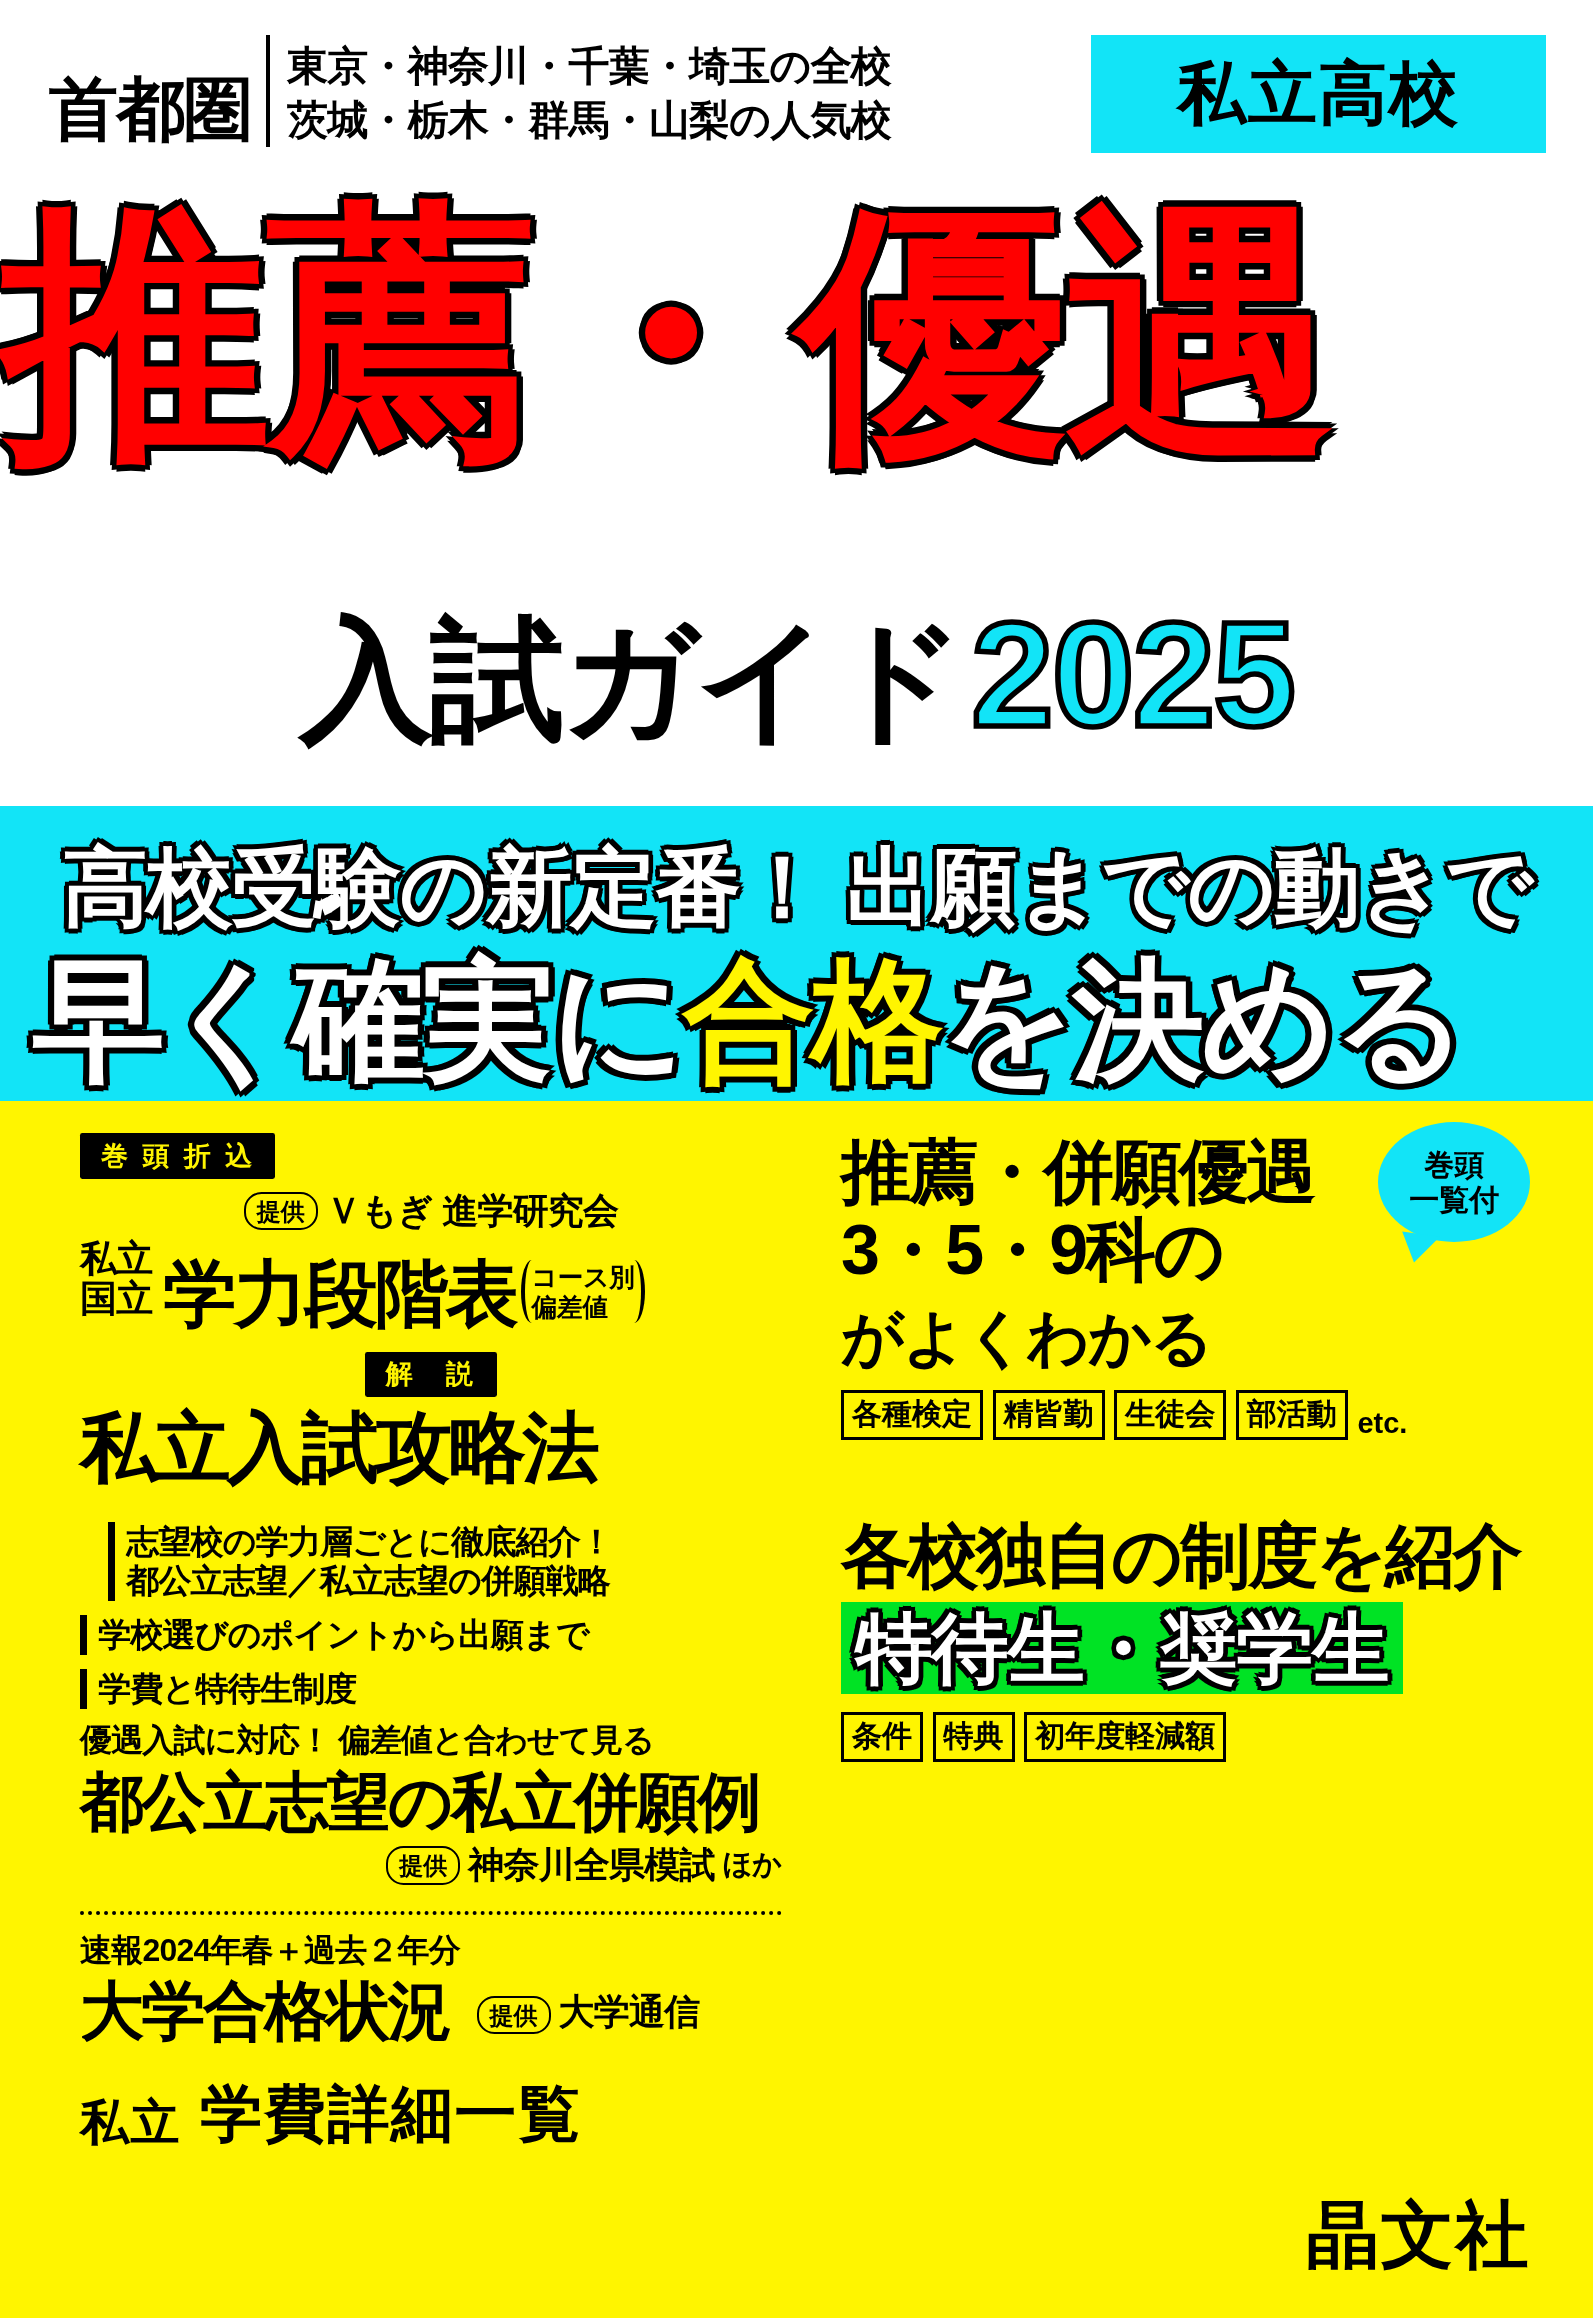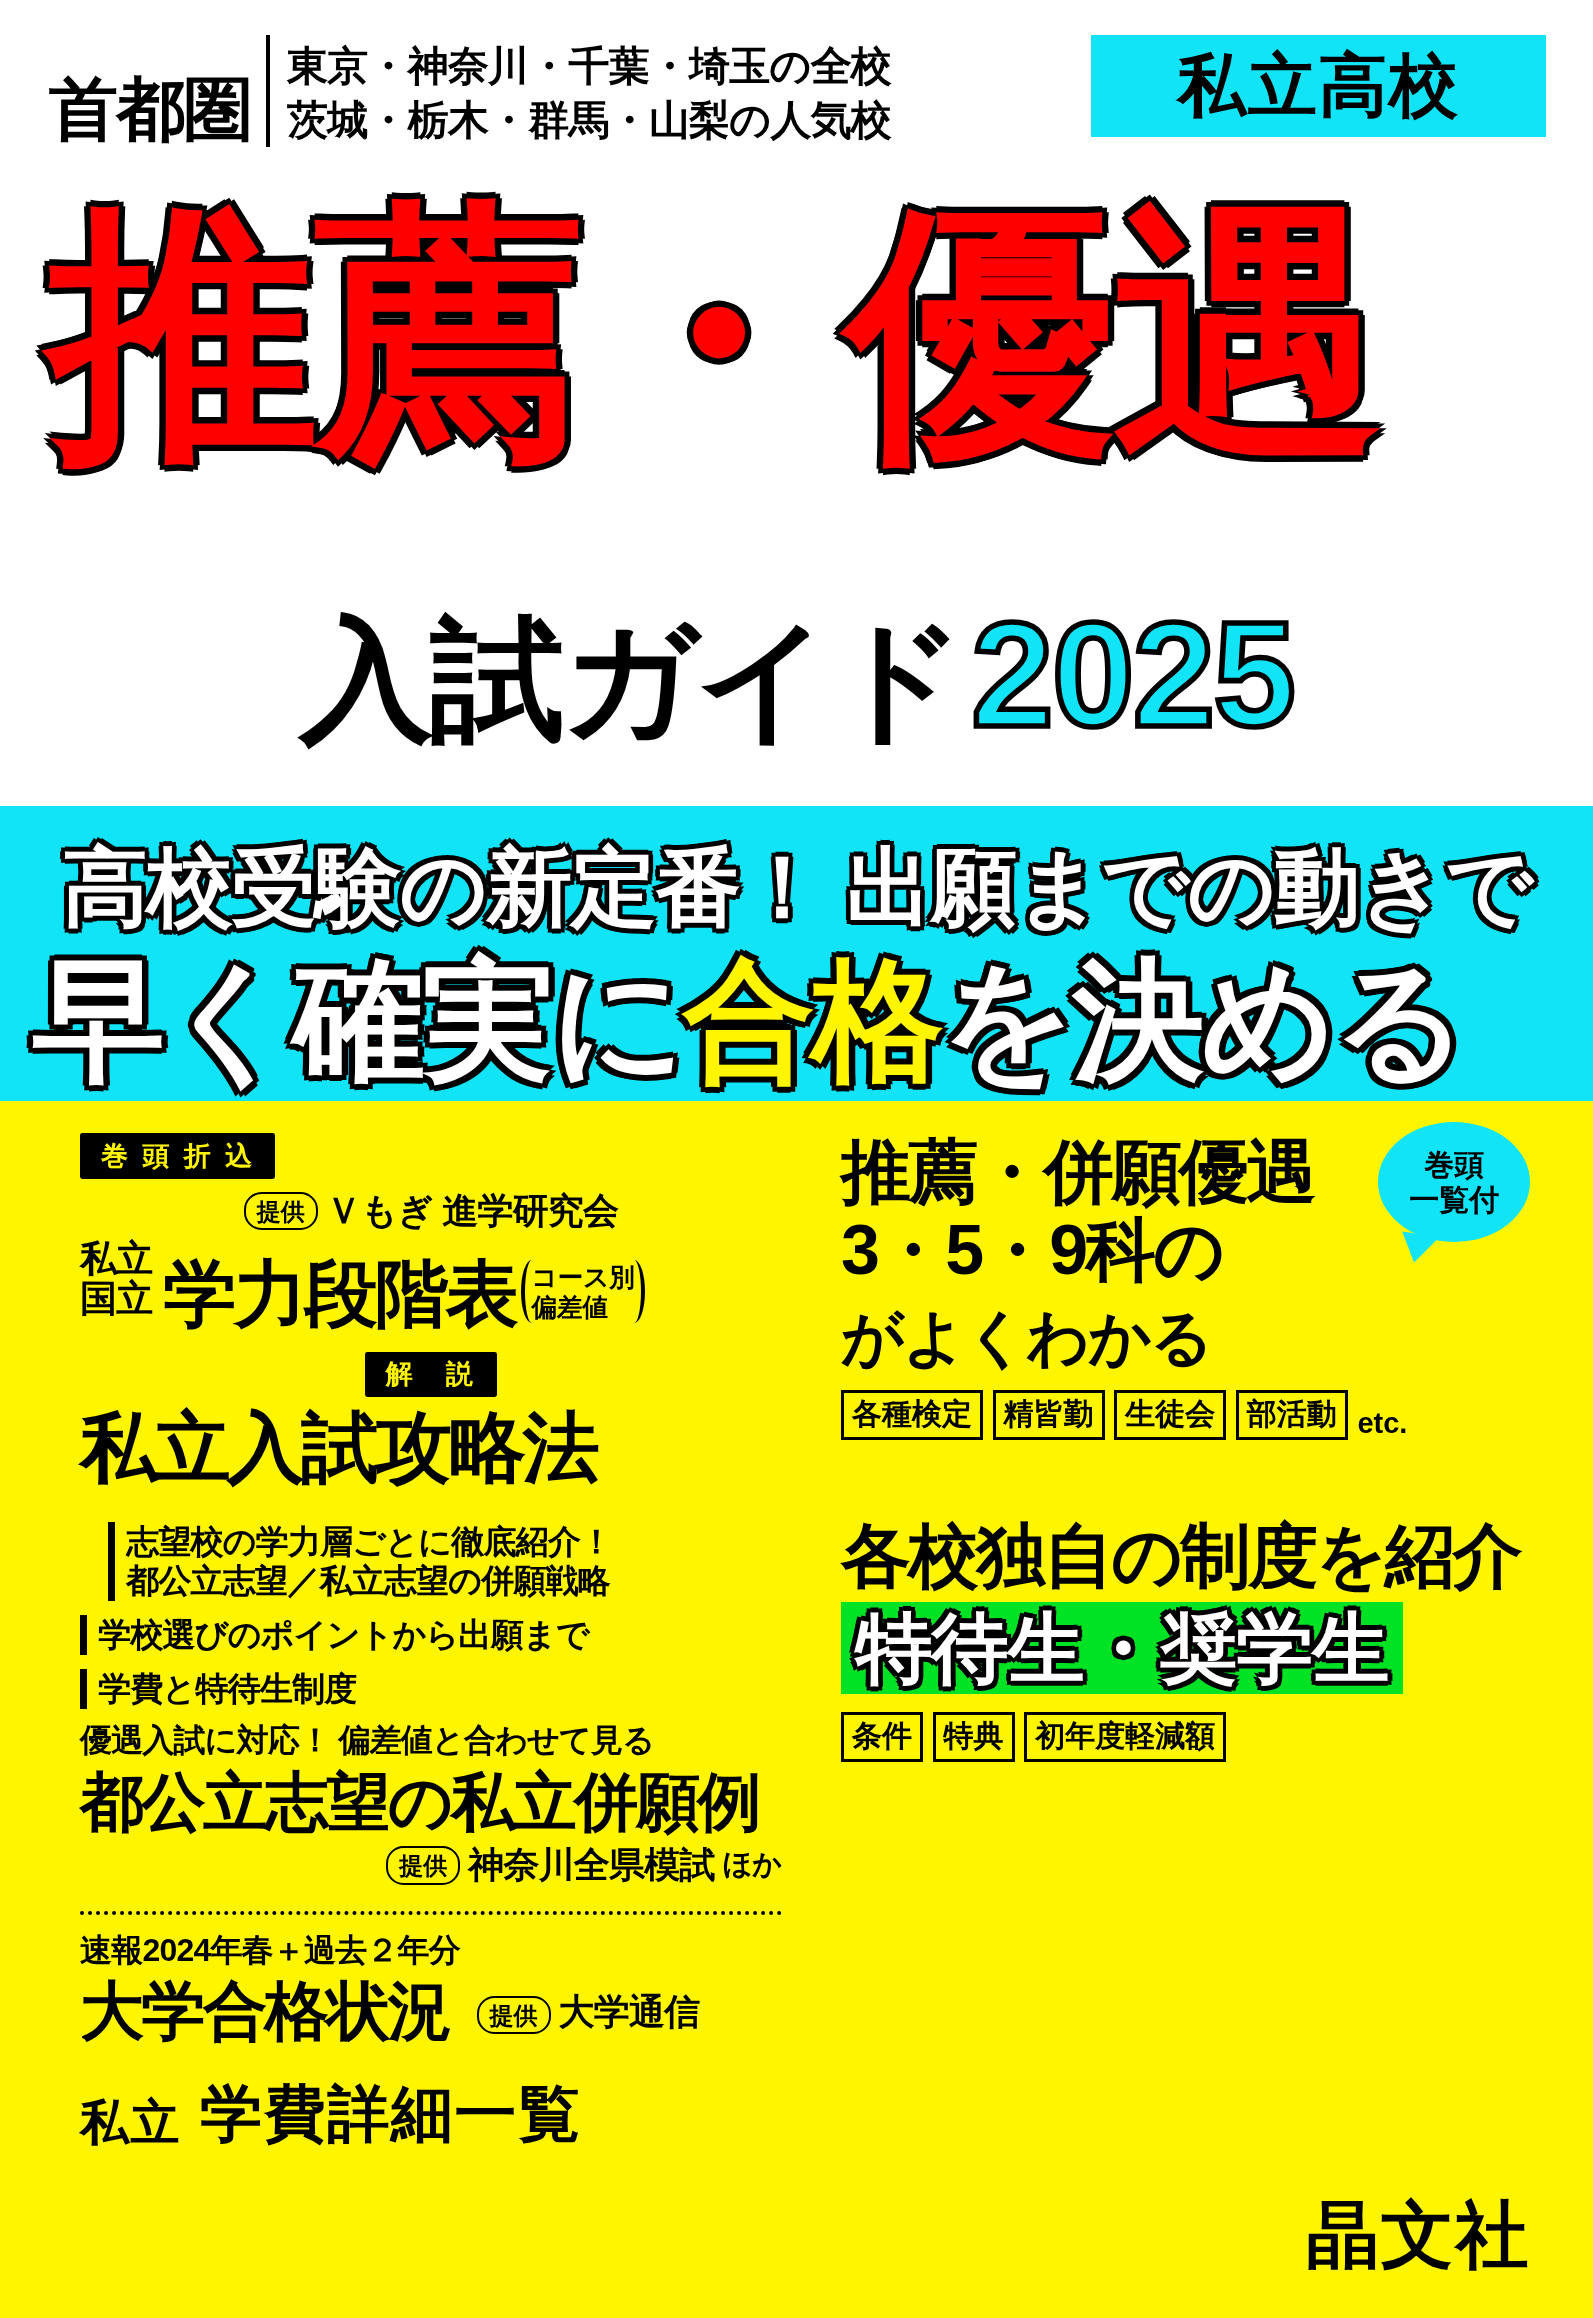--- a/index.html
+++ b/index.html
@@ -17,35 +17,34 @@
 
   .hdr-row{position:absolute;left:49px;top:30px;display:flex;align-items:flex-end;}
   .hdr-region{
     font-size:69px;font-weight:bold;letter-spacing:-1.6px;color:#000;
     line-height:1.05;padding-right:14.4px;
   }
   .hdr-divider{width:4px;background:#000;height:112px;margin-top:4.8px;}
   .hdr-lines{margin-left:17.5px;display:flex;flex-direction:column;justify-content:center;}
   .hdr-line{font-size:41px;font-weight:bold;color:#000;letter-spacing:-0.8px;line-height:1.32;white-space:nowrap;}
   .hdr-badge{
-    position:absolute;left:1091px;top:35px;width:455px;height:102px;
+    position:absolute;left:1091px;top:35px;width:455px;height:118px;
     background:#12e4f7;display:flex;align-items:center;justify-content:center;
   }
   .hdr-badge span{font-size:69px;font-weight:bold;color:#000;letter-spacing:1.6px;}
 
   
   .title-main{
     position:absolute;left:0;top:199px;width:1300px;text-align:center;
     font-size:271px;font-weight:bold;color:#ff0000;letter-spacing:-4.8px;
     line-height:1.0;
     text-shadow:
       -4.8px -4.8px 0 #000, 4.8px -4.8px 0 #000, -4.8px 4.8px 0 #000, 4.8px 4.8px 0 #000,
       0 -6.4px 0 #000, 0 6.4px 0 #000, -6.4px 0 0 #000, 6.4px 0 0 #000;
     white-space:nowrap;
-    margin-left:48px;
   }
   .title-sub-wrap{
     position:absolute;left:0;top:590px;width:1594px;text-align:center;white-space:nowrap;
   }
   .title-sub{
     font-size:134px;font-weight:bold;color:#000;letter-spacing:-3.2px;
   }
   .title-year{
     font-size:148px;font-weight:bold;color:#12e4f7;letter-spacing:-1.6px;
     -webkit-text-stroke:5.6px #000;

